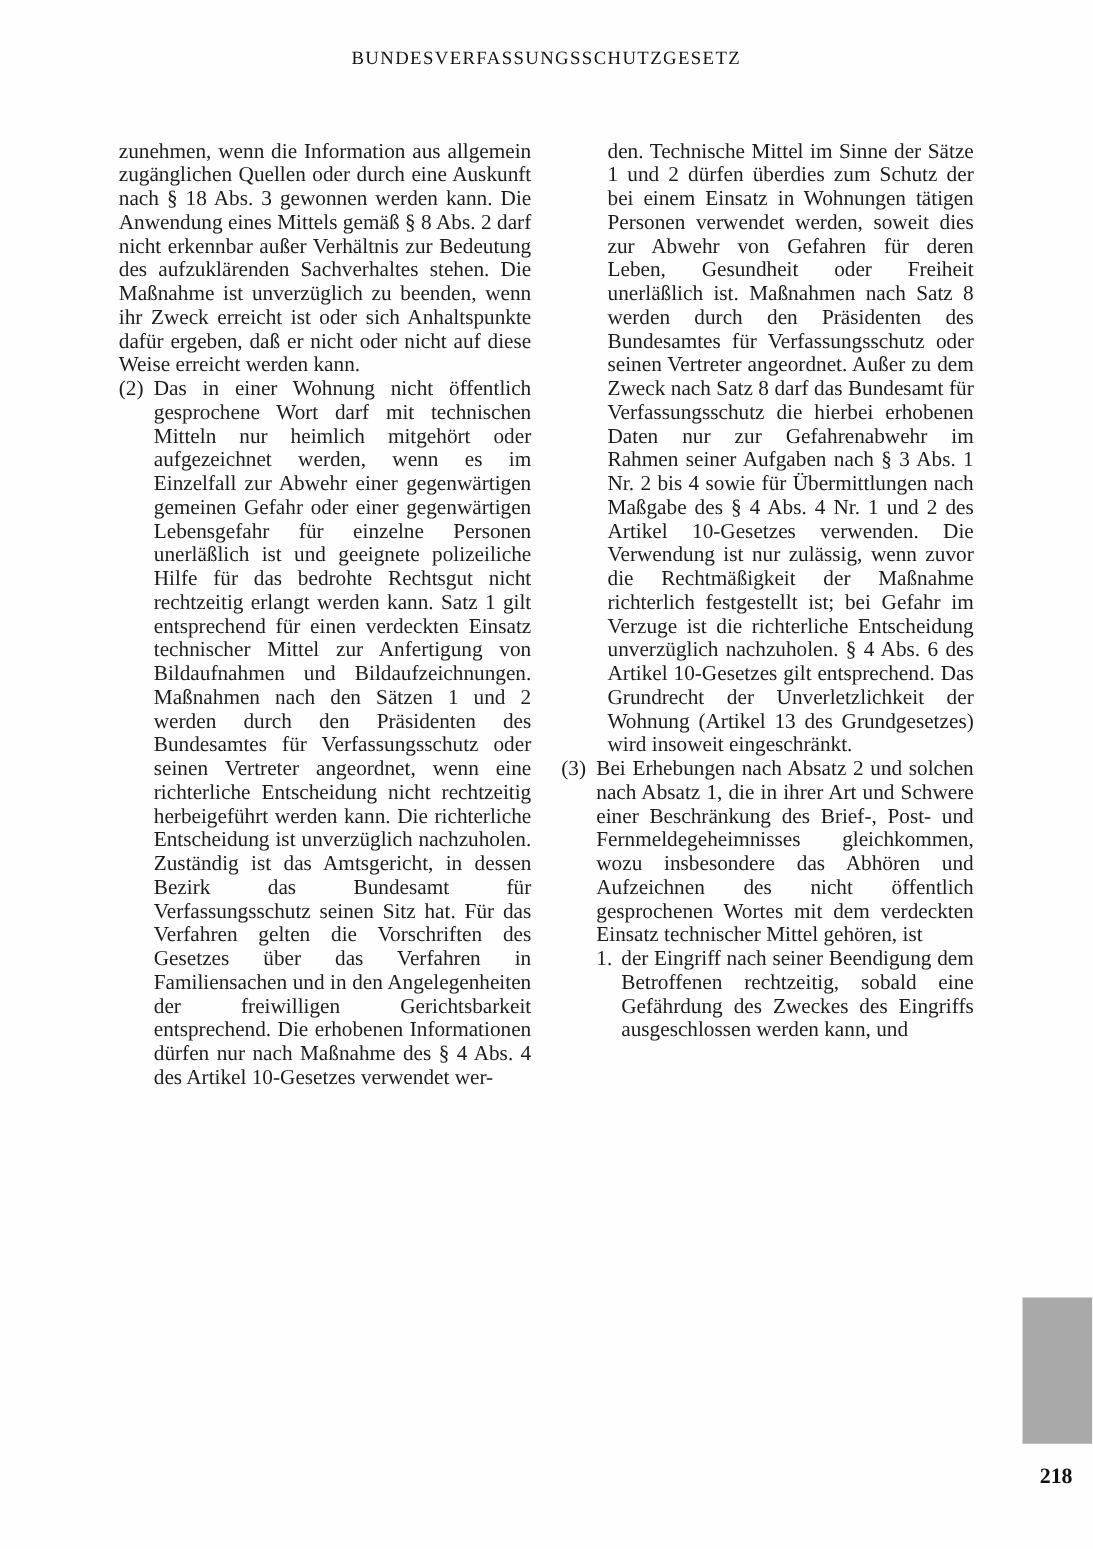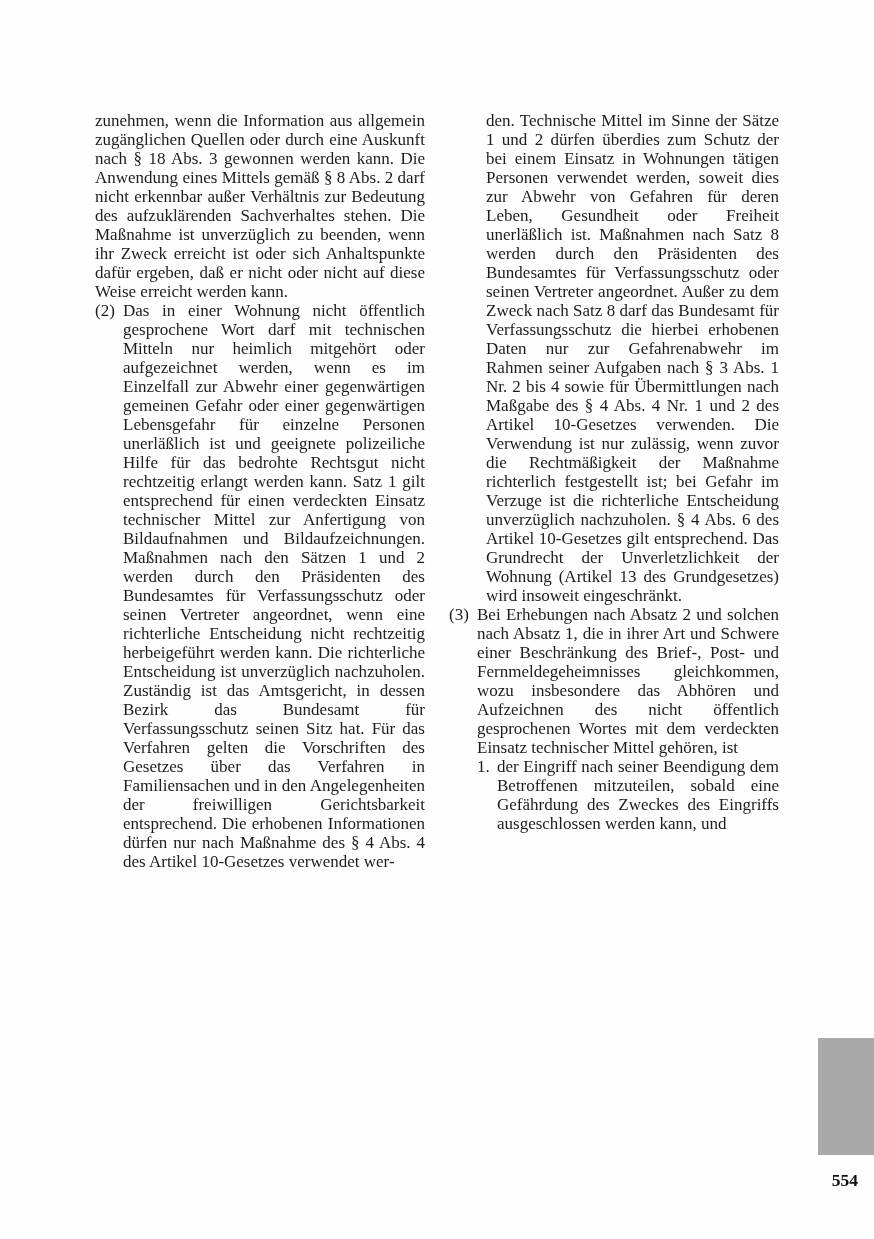--- a/index.html
+++ b/index.html
@@ -62,42 +62,43 @@
     font-size: 17.5px;
     font-weight: bold;
     color: #111111;
   }
 </style>
 </head>
 <body>
 
 <div class="page">
 
+  <div class="running-head">BUNDESVERFASSUNGSSCHUTZGESETZ</div>
 
   <div class="columns">
 
     <div class="col">
       <p class="para">zunehmen, wenn die Information aus allgemein zugänglichen Quellen oder durch eine Auskunft nach § 18 Abs. 3 gewonnen werden kann. Die Anwendung eines Mittels gemäß § 8 Abs. 2 darf nicht erkennbar außer Verhältnis zur Bedeutung des aufzuklärenden Sachverhaltes stehen. Die Maßnahme ist unverzüglich zu beenden, wenn ihr Zweck erreicht ist oder sich Anhaltspunkte dafür ergeben, daß er nicht oder nicht auf diese Weise erreicht werden kann.</p>
       <div class="para hang">
         <span class="marker">(2)</span>
         <span class="body">Das in einer Wohnung nicht öffentlich gesprochene Wort darf mit technischen Mitteln nur heimlich mitgehört oder aufgezeichnet werden, wenn es im Einzelfall zur Abwehr einer gegenwärtigen gemeinen Gefahr oder einer gegenwärtigen Lebensgefahr für einzelne Personen unerläßlich ist und geeignete polizeiliche Hilfe für das bedrohte Rechtsgut nicht rechtzeitig erlangt werden kann. Satz 1 gilt entsprechend für einen verdeckten Einsatz technischer Mittel zur Anfertigung von Bildaufnahmen und Bildaufzeichnungen. Maßnahmen nach den Sätzen 1 und 2 werden durch den Präsidenten des Bundesamtes für Verfassungsschutz oder seinen Vertreter angeordnet, wenn eine richterliche Entscheidung nicht rechtzeitig herbeigeführt werden kann. Die richterliche Entscheidung ist unverzüglich nachzuholen. Zuständig ist das Amtsgericht, in dessen Bezirk das Bundesamt für Verfassungsschutz seinen Sitz hat. Für das Verfahren gelten die Vorschriften des Gesetzes über das Verfahren in Familiensachen und in den Angelegenheiten der freiwilligen Gerichtsbarkeit entsprechend. Die erhobenen Informationen dürfen nur nach Maßnahme des § 4 Abs. 4 des Artikel 10-Gesetzes verwendet wer-</span>
       </div>
     </div>
 
     <div class="col">
       <p class="para cont-indent">den. Technische Mittel im Sinne der Sätze 1 und 2 dürfen überdies zum Schutz der bei einem Einsatz in Wohnungen tätigen Personen verwendet werden, soweit dies zur Abwehr von Gefahren für deren Leben, Gesundheit oder Freiheit unerläßlich ist. Maßnahmen nach Satz 8 werden durch den Präsidenten des Bundesamtes für Verfassungsschutz oder seinen Vertreter angeordnet. Außer zu dem Zweck nach Satz 8 darf das Bundesamt für Verfassungsschutz die hierbei erhobenen Daten nur zur Gefahrenabwehr im Rahmen seiner Aufgaben nach § 3 Abs. 1 Nr. 2 bis 4 sowie für Übermittlungen nach Maßgabe des § 4 Abs. 4 Nr. 1 und 2 des Artikel 10-Gesetzes verwenden. Die Verwendung ist nur zulässig, wenn zuvor die Rechtmäßigkeit der Maßnahme richterlich festgestellt ist; bei Gefahr im Verzuge ist die richterliche Entscheidung unverzüglich nachzuholen. § 4 Abs. 6 des Artikel 10-Gesetzes gilt entsprechend. Das Grundrecht der Unverletzlichkeit der Wohnung (Artikel 13 des Grundgesetzes) wird insoweit eingeschränkt.</p>
       <div class="para hang">
         <span class="marker">(3)</span>
         <span class="body">Bei Erhebungen nach Absatz 2 und solchen nach Absatz 1, die in ihrer Art und Schwere einer Beschränkung des Brief-, Post- und Fernmeldegeheimnisses gleichkommen, wozu insbesondere das Abhören und Aufzeichnen des nicht öffentlich gesprochenen Wortes mit dem verdeckten Einsatz technischer Mittel gehören, ist</span>
       </div>
       <div class="para hang nested">
         <span class="marker">1.</span>
-        <span class="body">der Eingriff nach seiner Beendigung dem Betroffenen mitzuteilen, sobald eine Gefährdung des Zweckes des Eingriffs ausgeschlossen werden kann, und</span>
+        <span class="body">der Eingriff nach seiner Beendigung dem Betroffenen rechtzeitig, sobald eine Gefährdung des Zweckes des Eingriffs ausgeschlossen werden kann, und</span>
       </div>
     </div>
 
   </div>
 
   <div class="thumb-tab"></div>
 
-  <div class="page-number">554</div>
+  <div class="page-number">218</div>
 
 </div>
 
 </body></html>

